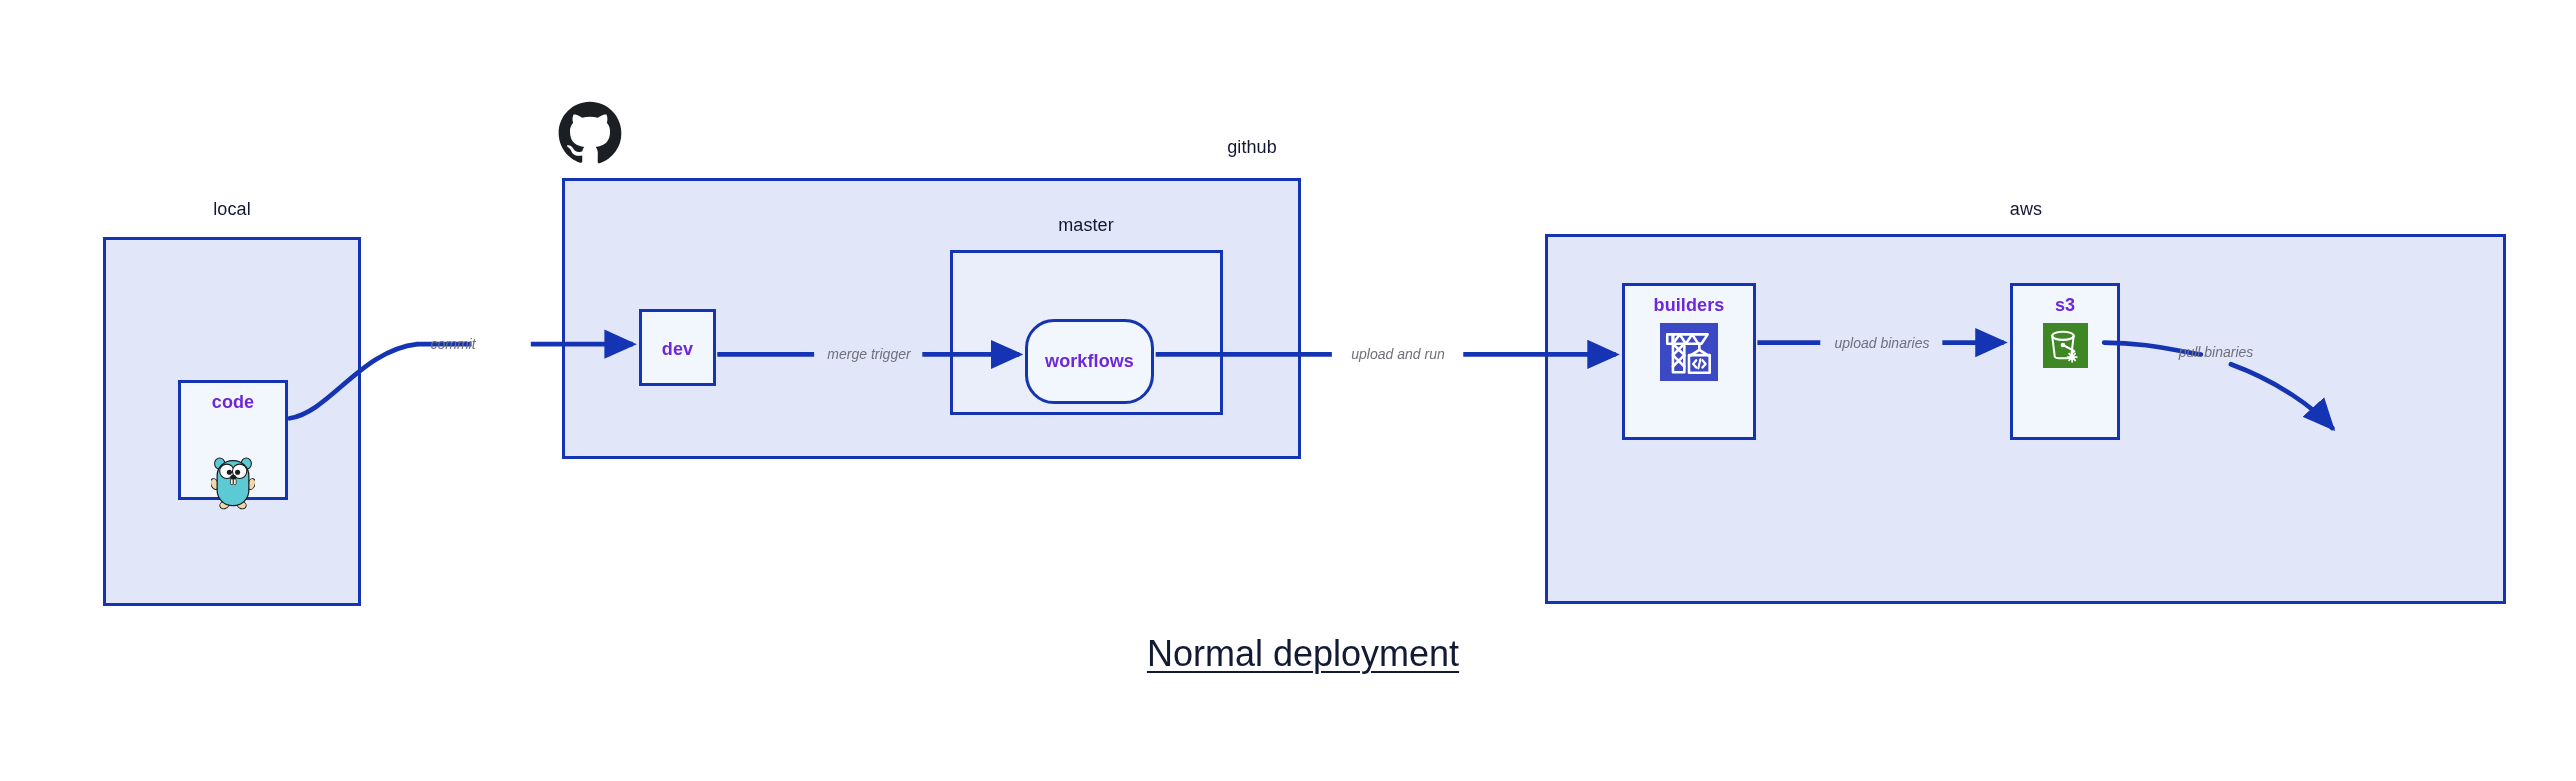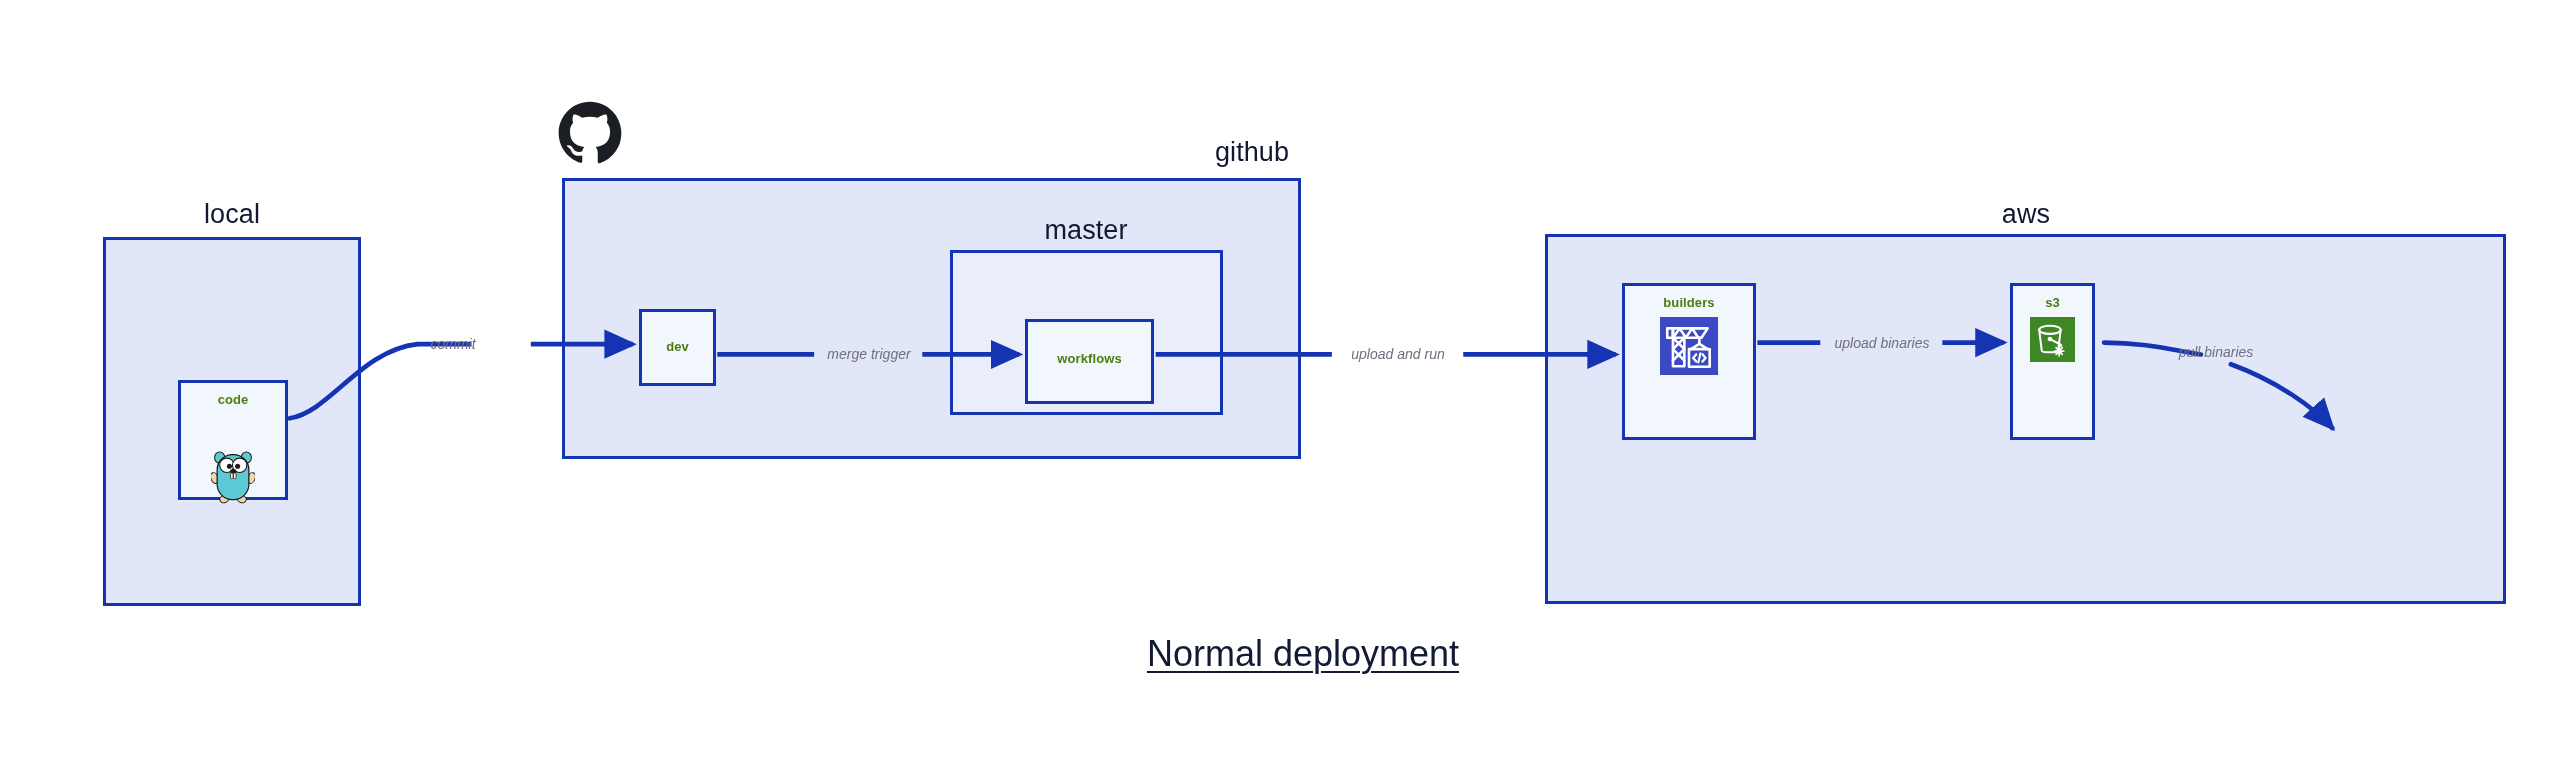--- a/index.html
+++ b/index.html
@@ -42,21 +42,21 @@
     background: #e1e7f8;
     border: 3.6px solid #1534b3;
   }
   .group-box.inner {
     background: #eaeefb;
     border-width: 3.1px;
   }
   .group-label {
     position: absolute;
     color: #121833;
-    font-size: 27px;
+    font-size: 18px;
     font-weight: 400;
     letter-spacing: 0.1px;
     white-space: nowrap;
     transform: translateX(-50%);
     font-family: "Liberation Sans", "DejaVu Sans", sans-serif;
     text-align: right;
   }
 
   
   .node-box {
@@ -64,22 +64,22 @@
     box-sizing: border-box;
     background: #f2f6fd;
     border: 3.1px solid #1534b3;
     z-index: 6;
     display: flex;
     flex-direction: column;
     align-items: center;
   }
   .node-title {
     margin-top: 9.3px;
-    color: #4d7c0f;
-    font-size: 13px;
+    color: #6d28d9;
+    font-size: 18px;
     font-weight: 700;
     letter-spacing: 0.1px;
     white-space: nowrap;
     font-family: "Liberation Sans", "DejaVu Sans", sans-serif;
   }
   .node-icon {
     margin-top: 7.2px;
     line-height: 0;
   }
 
@@ -165,21 +165,21 @@
           <rect x="38" y="52" width="5.2" height="11" rx="1.8" fill="#fdf3dd" stroke="#1b1b1b" stroke-width="1.5"></rect>
           <rect x="44" y="52" width="5.2" height="11" rx="1.8" fill="#fdf3dd" stroke="#1b1b1b" stroke-width="1.5"></rect>
         </svg>
       </div>
     </div>
 
     <div class="node-box" style="left:639px; top:309px; width:77px; height:77px;">
       <div class="node-title" style="margin-top:27px;">dev</div>
     </div>
 
-    <div class="node-box" style="left:1025px; top:319px; width:129px; height:85px;">
+    <div class="node-box" style="left:1025px; top:319px; width:129px; height:85px;border-radius:29px;">
       <div class="node-title" style="margin-top:29px;">workflows</div>
     </div>
 
     <div class="node-box" style="left:1622px; top:283px; width:134px; height:157px;">
       <div class="node-title">builders</div>
       <div class="node-icon">
         <svg width="58" height="58" viewBox="0 0 112 112">
           <rect width="112" height="112" fill="#3b49c4"></rect>
           <g fill="none" stroke="#ffffff" stroke-width="5" stroke-linejoin="round" stroke-linecap="round">
 
@@ -196,21 +196,21 @@
             <rect x="56" y="62" width="40" height="34"></rect>
 
             <path d="M70 72 L64 79 L70 86" stroke-width="4.5"></path>
             <path d="M82 72 L88 79 L82 86" stroke-width="4.5"></path>
             <path d="M78 70 L74 88" stroke-width="4"></path>
           </g>
         </svg>
       </div>
     </div>
 
-    <div class="node-box" style="left:2010px; top:283px; width:85px; height:157px;text-align:right;">
+    <div class="node-box" style="left:2010px; top:283px; width:110px; height:157px;text-align:right;">
       <div class="node-title">s3</div>
       <div class="node-icon">
         <svg width="45" height="45" viewBox="0 0 88 88">
           <rect width="88" height="88" fill="#3f8624"></rect>
           <g fill="none" stroke="#ffffff" stroke-width="4" stroke-linecap="round" stroke-linejoin="round">
             <ellipse cx="39" cy="25" rx="21" ry="8"></ellipse>
             <path d="M18 25 L23 66 C23 70 55 70 55 66 L60 25"></path>
             <path d="M39 43 L60 54"></path>
             <circle cx="39" cy="43" r="2.6" fill="#ffffff"></circle>
             <path d="M56 50 L64 56 L58 60 Z" fill="#ffffff" stroke="none"></path>

